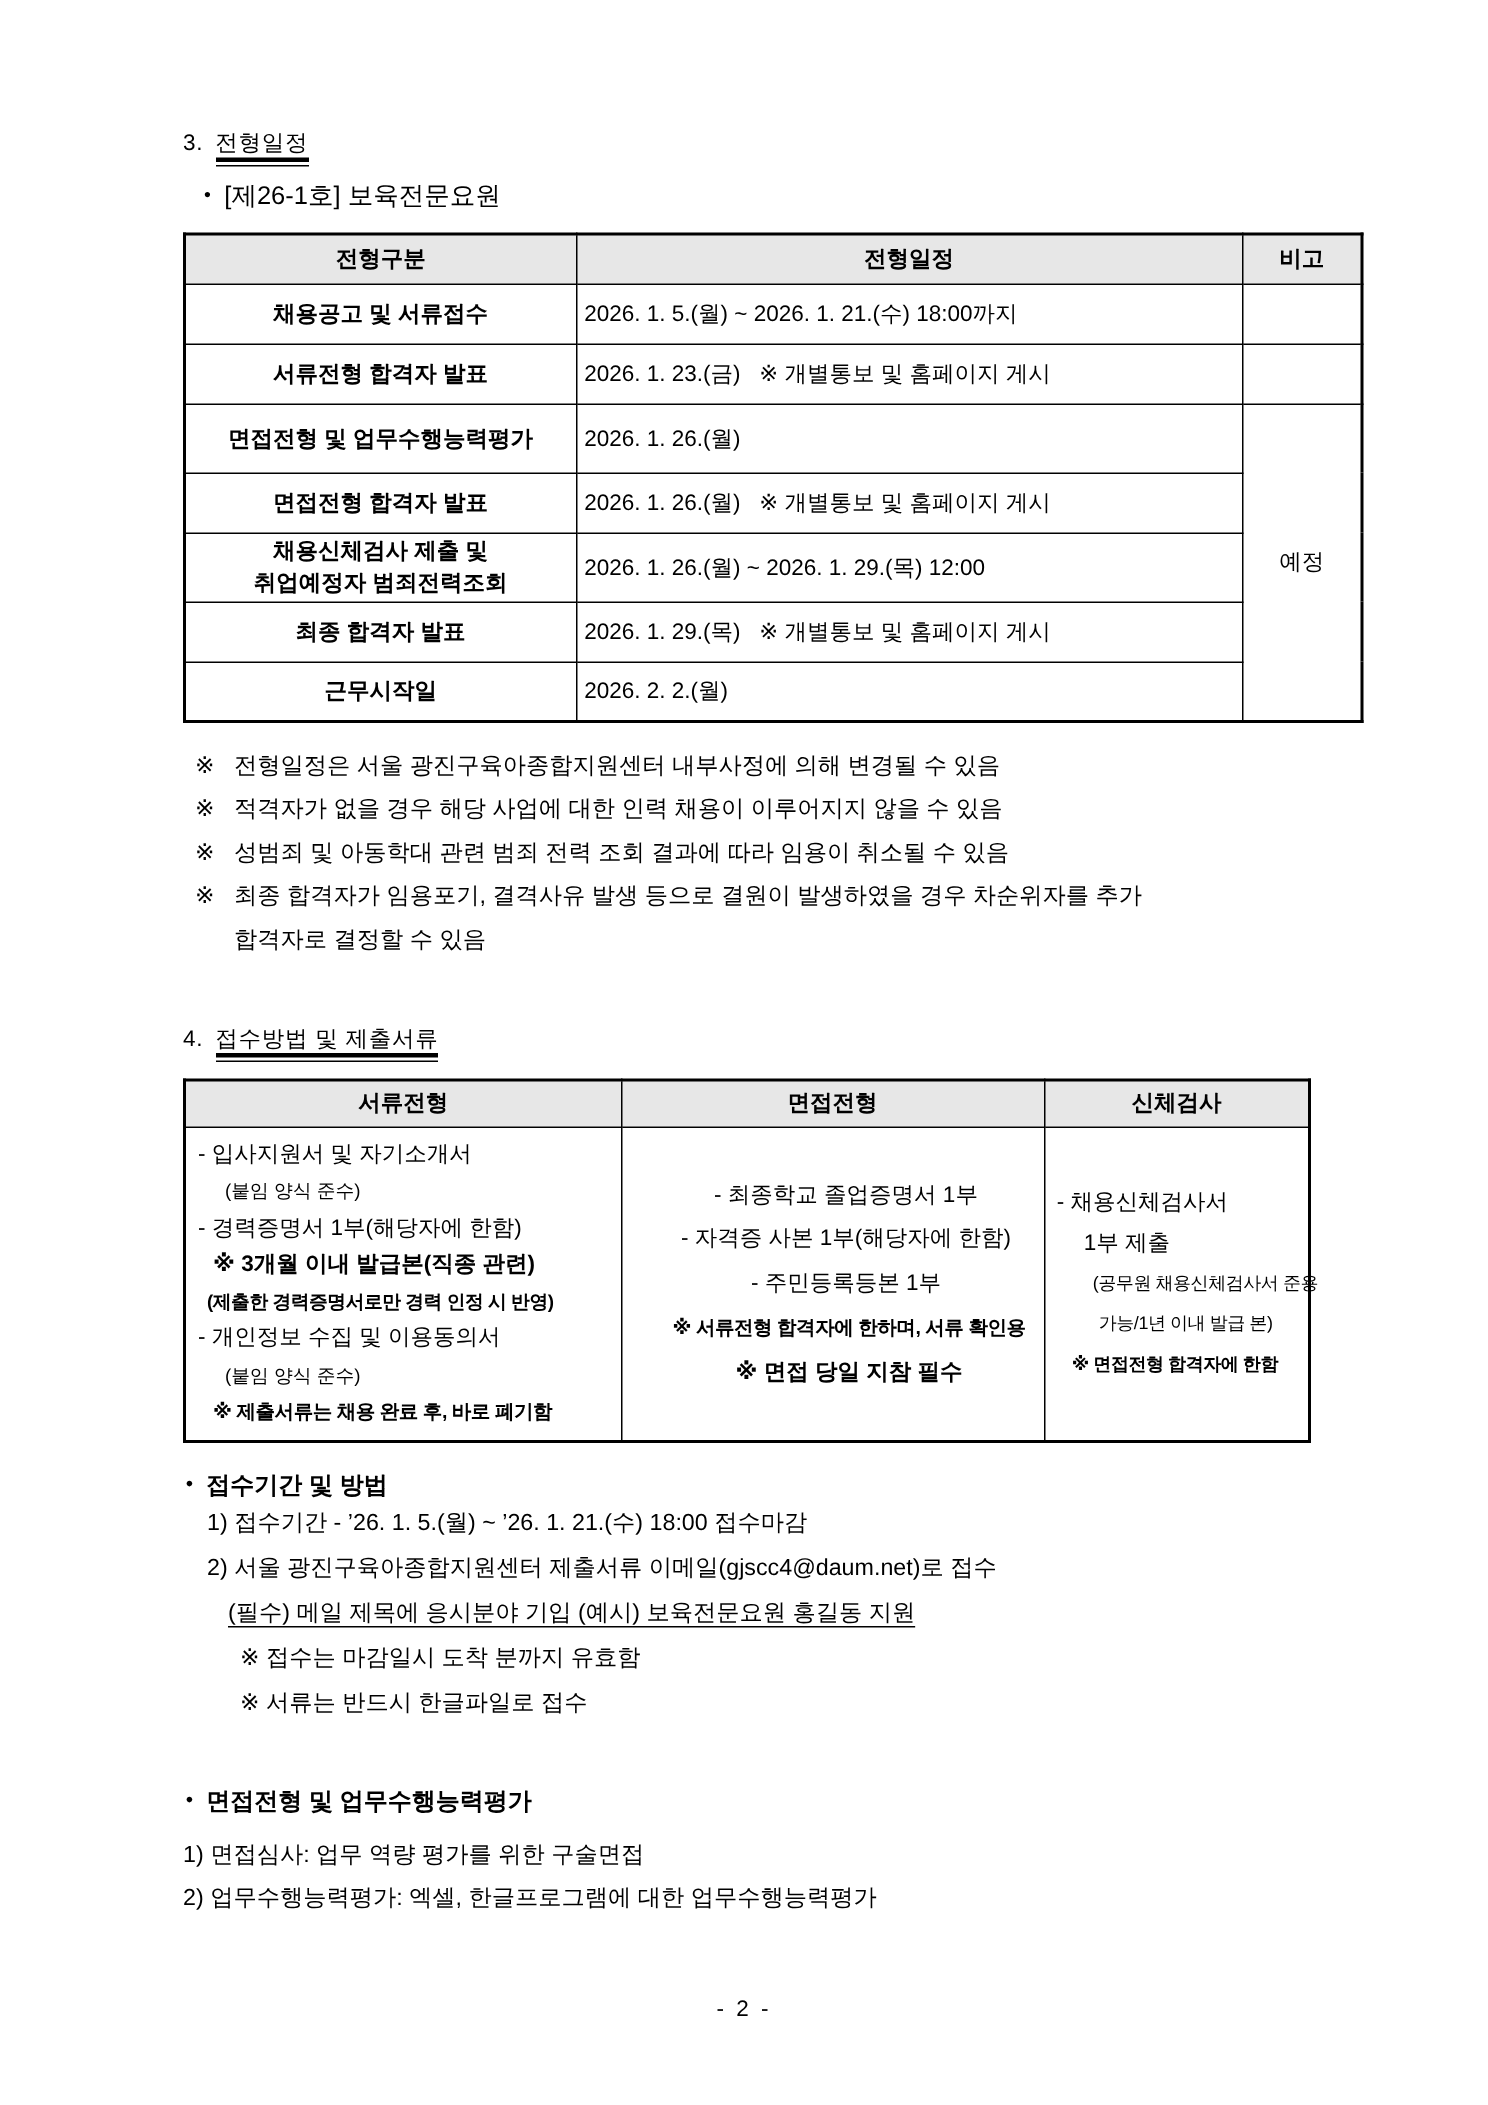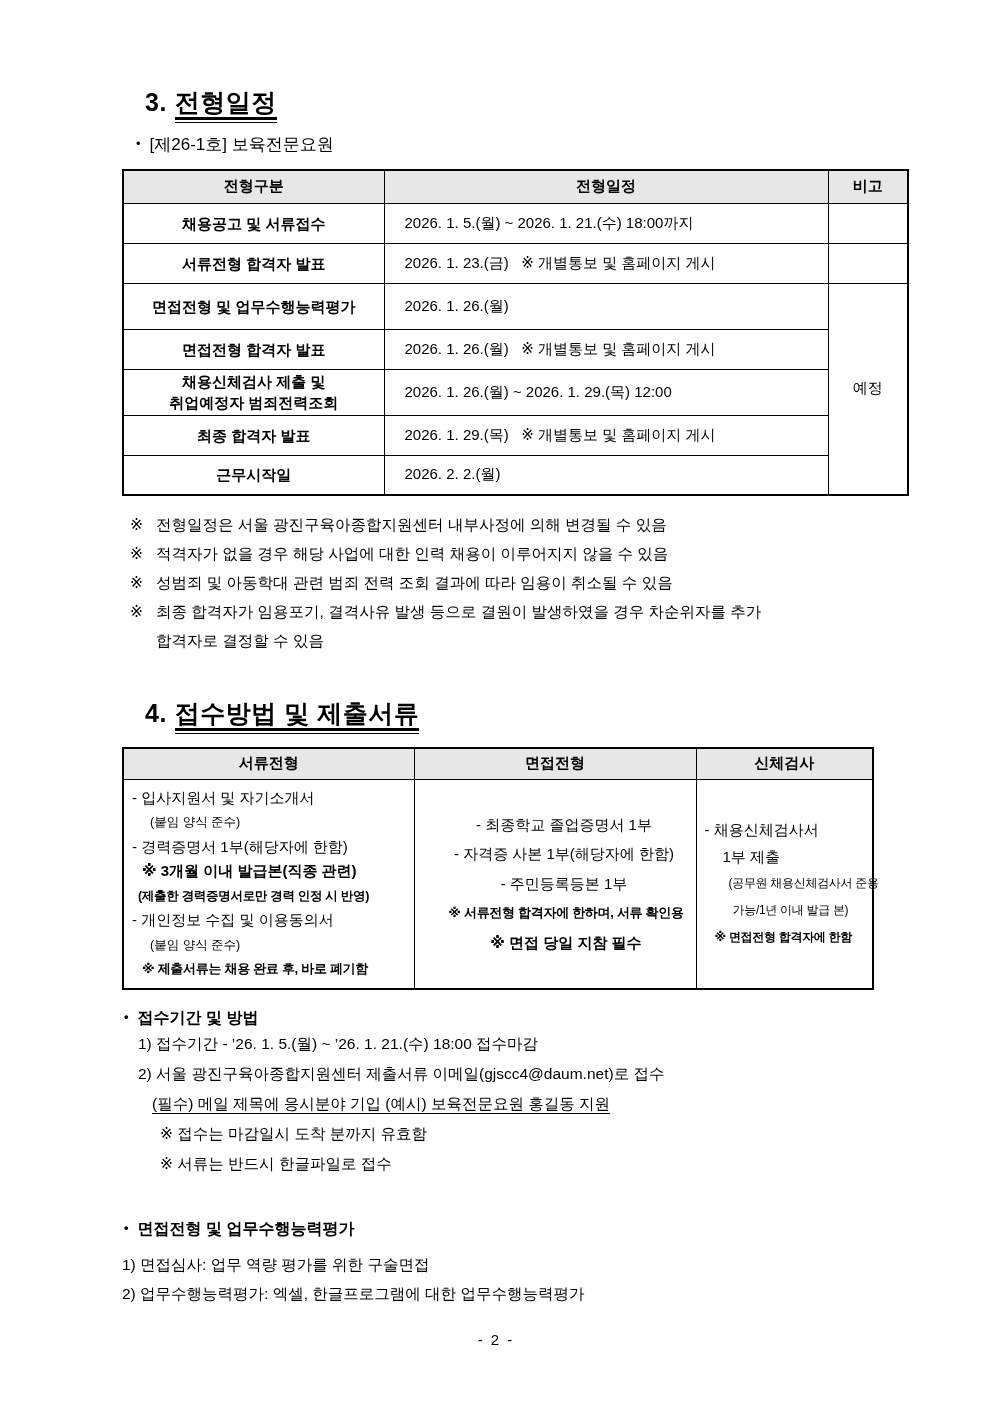--- a/index.html
+++ b/index.html
@@ -5,40 +5,40 @@
   * { margin:0; padding:0; box-sizing:border-box; }
   html,body { background:#fff; }
   .page {
     position:relative; width:992px; height:1403px; background:#ffffff;
     font-family:"Liberation Sans","DejaVu Sans",sans-serif; color:#000;
     overflow:hidden;
   }
   .content { position:absolute; left:122px; top:86px; width:786px; }
 
   
-  .sec-heading { font-size:25px; font-weight:bold; letter-spacing:0.5px;margin-left:23px; }
+  .sec-heading { font-size:15px; font-weight:normal; letter-spacing:0.5px; }
   .sec-num { margin-right:8px; }
   .sec-title { position:relative; border-bottom:3px solid #000; padding-bottom:1px; }
   .sec-title::after { content:""; position:absolute; left:0; right:0; bottom:-6px; height:1px; background:#000; }
 
   .subtitle { margin:14px 0 0 14px; font-size:17px; }
   .bullet { font-size:13px; margin-right:9px; vertical-align:2px; }
 
   
   table { border-collapse:collapse; table-layout:fixed; border:2px solid #000; }
   th, td { border:1px solid #000; }
   th { background:#e7e7e7; font-weight:bold; font-size:15px; text-align:center; }
 
   
   .t1 { width:785px; margin-top:13px; }
   .t1 th { height:33px; }
   .t1 td { height:40px; font-size:15px; }
   .t1 tr.tall td { height:46px; }
   .t1 .cat { font-weight:bold; text-align:center; white-space:pre-line; line-height:21px; }
-  .t1 .sch { text-align:left; padding-left:20px; white-space:pre-wrap; }
+  .t1 .sch { text-align:left; padding-left:5px; white-space:pre-wrap; }
   .t1 .remark { text-align:center; }
 
   
   .notes { margin:14px 0 0 8px; }
   .note { display:flex; font-size:15.5px; line-height:29px; }
   .note-marker { flex:none; width:26px; }
   .note-text { white-space:pre-line; }
 
   .mt42 { margin-top:42px; }
 

